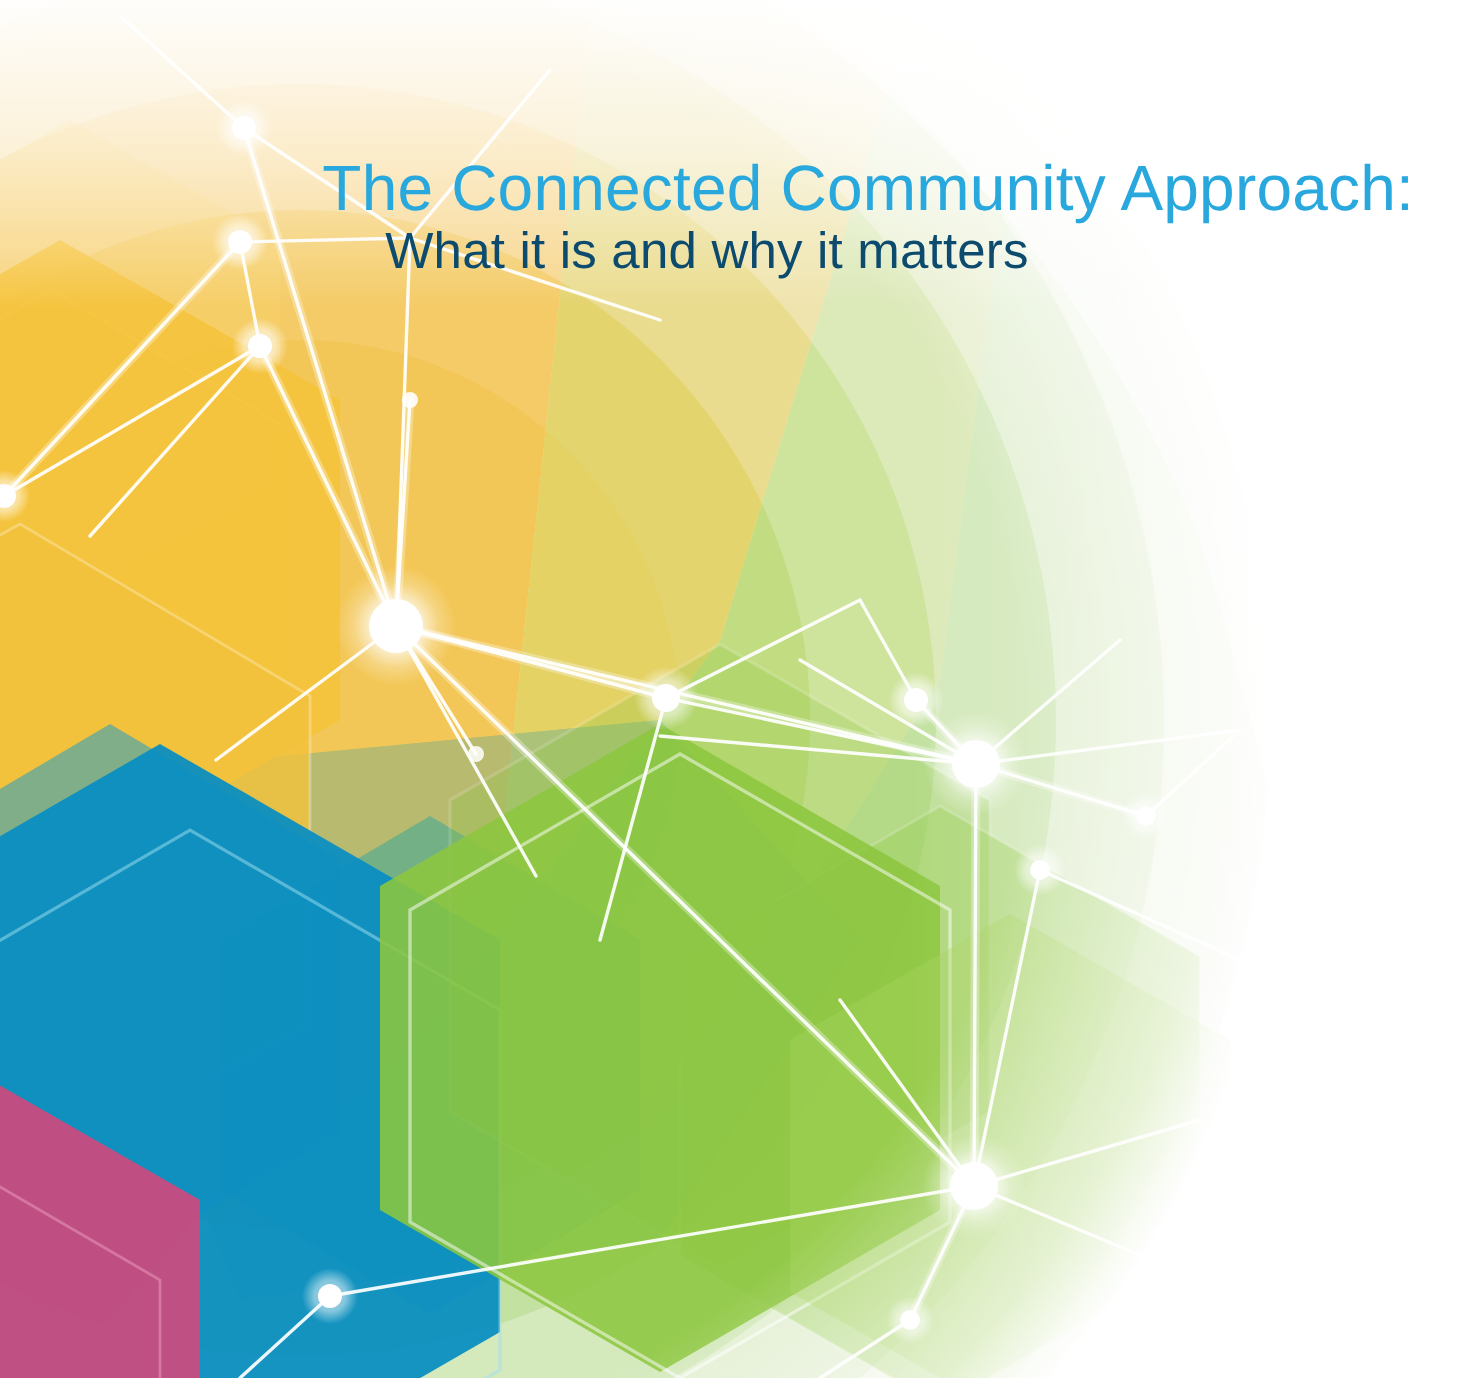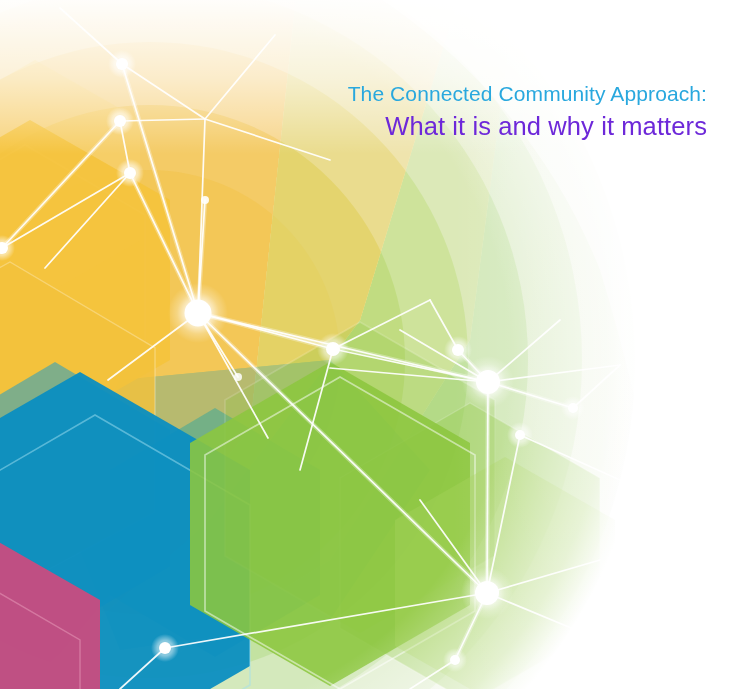--- a/index.html
+++ b/index.html
@@ -26,36 +26,37 @@
     left:0;
     top:78px;
     width:707px;
     text-align:right;
     z-index:5;
     pointer-events:none;
   }
   .title-line1{
     display:block;
     font-family:"Liberation Sans", sans-serif;
-    font-size:21px;
+    font-size:32px;
     line-height:32px;
     letter-spacing:0.1px;
     font-weight:400;
     color:#29a8de;
     white-space:nowrap;
   }
   .title-line2{
     display:block;
     font-family:"Liberation Sans", sans-serif;
     font-size:25.5px;
     line-height:32px;
     letter-spacing:0.1px;
     font-weight:400;
-    color:#6d28d9;
+    color:#0c4a6e;
     white-space:nowrap;
+    text-align:center;
   }
 </style>
 </head>
 <body>
 
 <div class="page">
 
   <svg class="cover-art" viewBox="0 0 731 689" width="731" height="689" xmlns="http://www.w3.org/2000/svg" aria-hidden="true">
 
     <defs>

